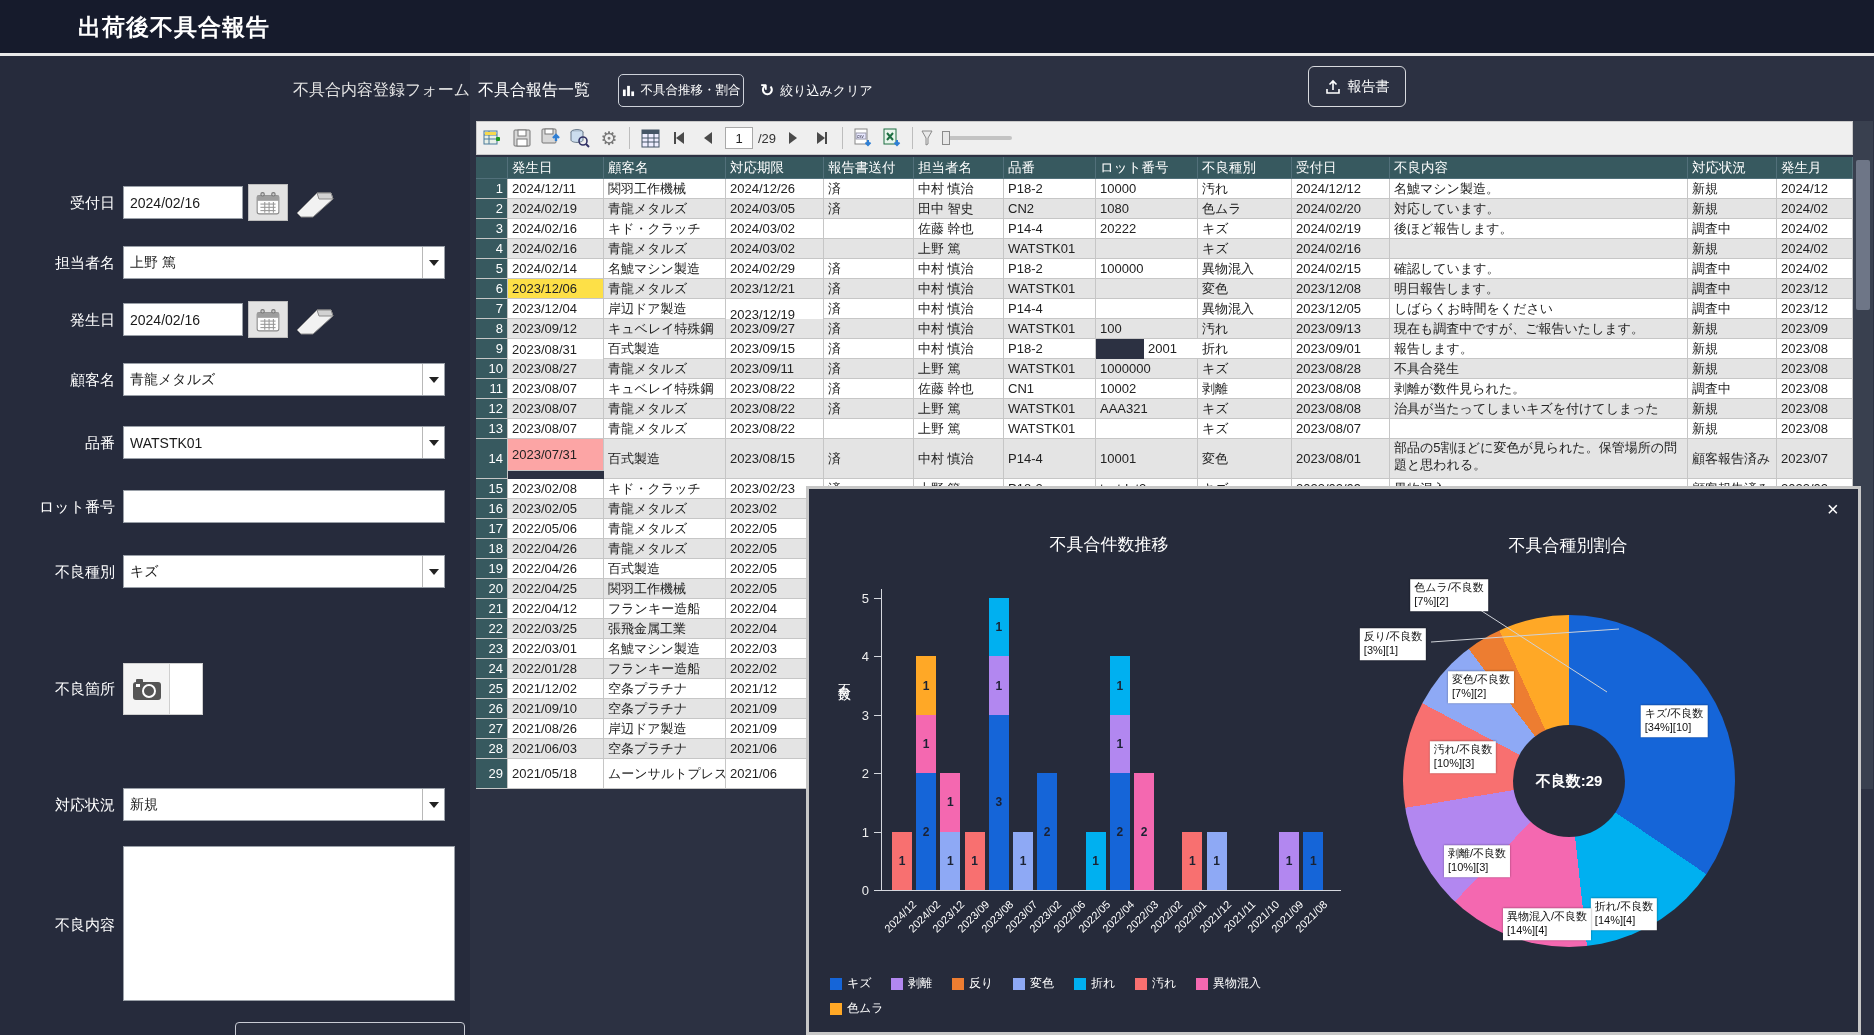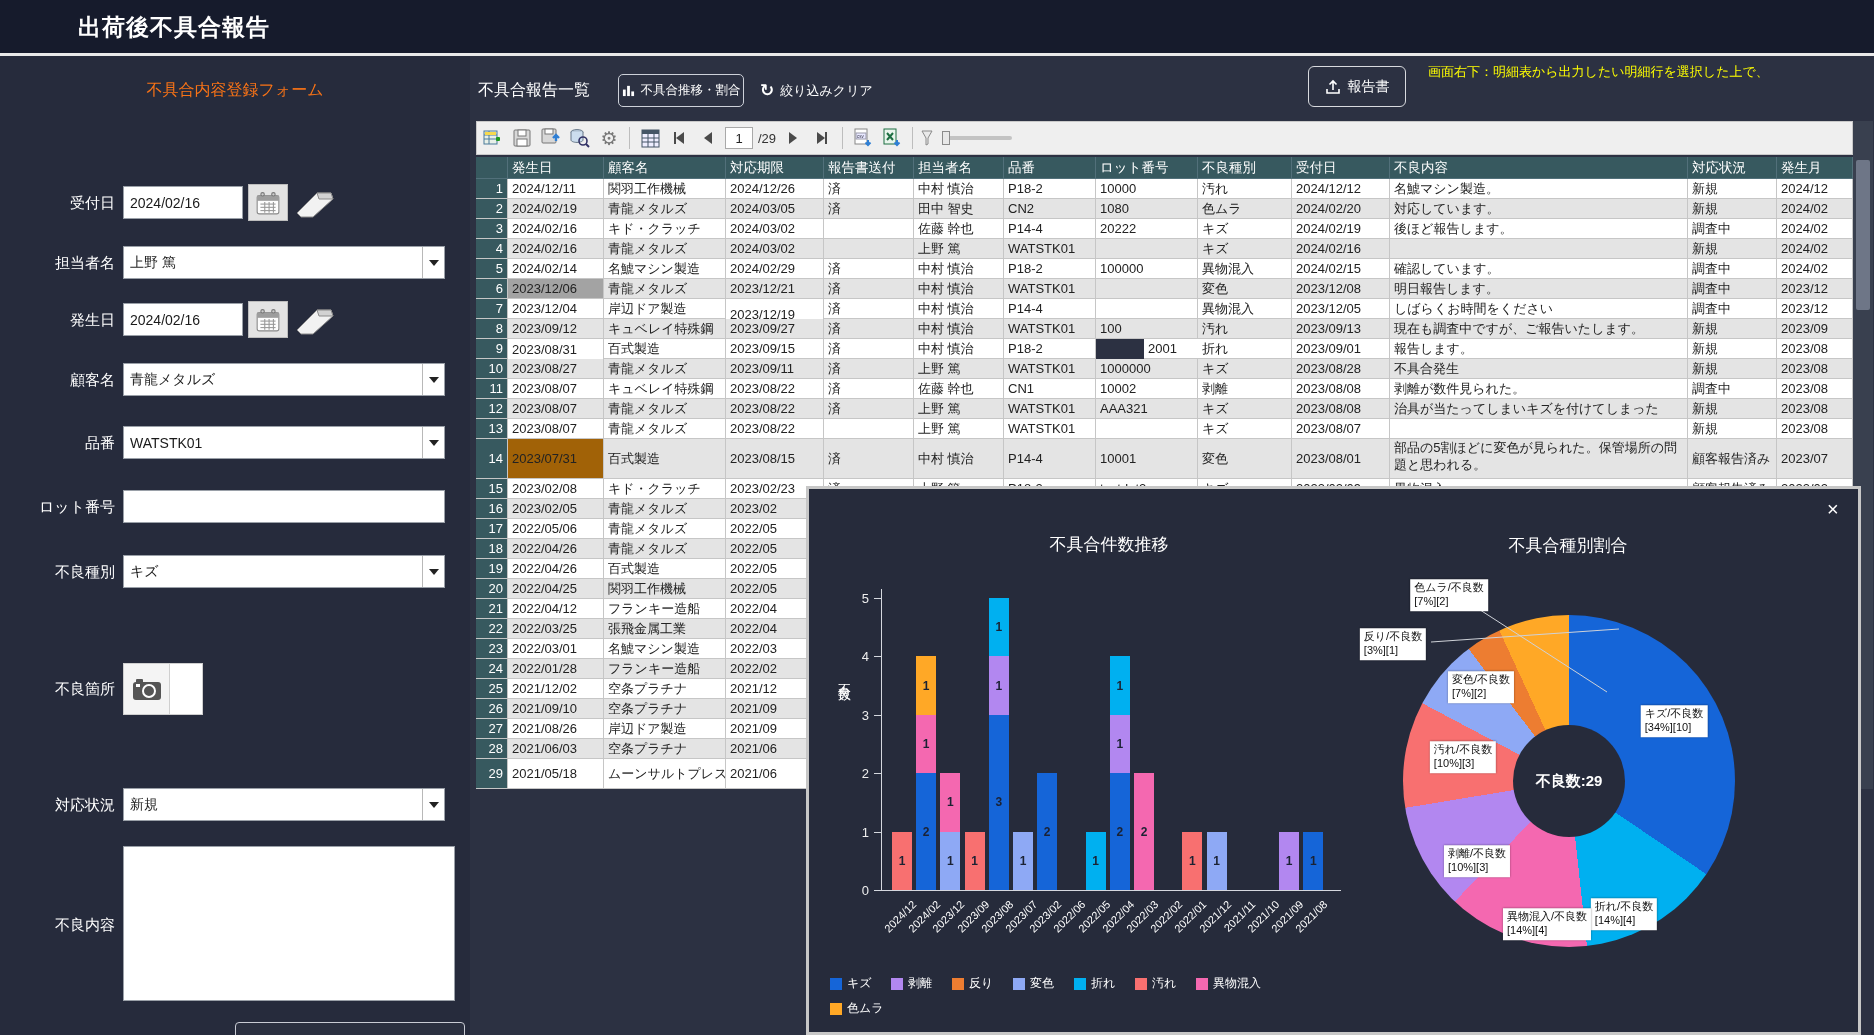--- a/index.html
+++ b/index.html
@@ -5,21 +5,21 @@
   html,body{margin:0;padding:0;background:#1a1e2e;}
   *{box-sizing:border-box;font-family:"Liberation Sans","DejaVu Sans",sans-serif;}
   #stage{position:relative;width:1874px;height:1035px;background:#2c3142;overflow:hidden;}
   .abs{position:absolute;}
   
   #topbar{left:0;top:0;width:1874px;height:53px;background:#161b2c;}
   #topbar h1{margin:0;position:absolute;left:78px;top:12px;font-size:23px;font-weight:bold;color:#fff;letter-spacing:1px;}
   #topline{left:0;top:53px;width:1874px;height:3px;background:#e9e9e9;}
   
   #formpanel{left:0;top:56px;width:470px;height:979px;background:#262b3c;}
-  .ftitle{position:absolute;left:0;top:24px;width:100%;text-align:center;color:#f97316;font-size:16px;}
+  .ftitle{position:absolute;left:0;top:24px;width:100%;text-align:right;color:#e5e5e5;font-size:16px;}
   .flabel{position:absolute;color:#fff;font-size:15px;text-align:right;width:110px;left:5px;transform:translateY(-50%);}
   .finput{position:absolute;background:#fff;border:1px solid #9aa0a8;color:#1a1a1a;font-size:14px;padding:0 6px;display:flex;align-items:center;}
   .fdrop{position:absolute;background:#fff;border:1px solid #9aa0a8;color:#1a1a1a;font-size:14px;display:flex;align-items:center;}
   .fdrop .val{flex:1;padding:0 6px;white-space:nowrap;overflow:hidden;}
   .dbtn{width:22px;height:100%;background:#fff;border-left:1px solid #b8b8b8;display:flex;align-items:center;justify-content:center;}
   .tri-down{width:0;height:0;border-left:5px solid transparent;border-right:5px solid transparent;border-top:6px solid #222;}
   .iconbtn{position:absolute;display:flex;align-items:center;justify-content:center;}
   #noimage{left:245px;top:553px;width:163px;height:160px;background:#1f4d7c;color:#fff;display:flex;flex-direction:column;align-items:center;justify-content:center;font-family:"Liberation Serif","DejaVu Serif",serif;font-weight:bold;line-height:0.95;}
   #noimage div{font-size:46px;}
   #camerabtn{left:123px;top:607px;width:47px;height:52px;background:#f4f4f4;border:1px solid #cfcfcf;}
@@ -220,21 +220,20 @@
     <span>絞り込みクリア</span>
   </div>
   <div class="abs" id="reportbtn">
     <svg width="16" height="16" viewBox="0 0 16 16">
         <path d="M8 11 V2 M4.5 5.5 L8 2 L11.5 5.5" stroke="#fff" stroke-width="1.6" fill="none"></path>
         <path d="M2 10 v4 h12 v-4" stroke="#fff" stroke-width="1.6" fill="none"></path>
       </svg>
     <span>報告書</span>
   </div>
   <div class="abs" id="note">
-    <div>画面右下：明細表から出力したい明細行を選択した上で、</div>
   </div>
 
   <div class="abs" id="toolbar">
     <span class="tico">
         <svg width="20" height="20" viewBox="0 0 20 20">
           <rect x="1" y="3" width="13" height="13" fill="#e8f0e8" stroke="#4a7a9a"></rect>
           <line x1="1" y1="7" x2="14" y2="7" stroke="#4a7a9a"></line>
           <line x1="1" y1="11" x2="14" y2="11" stroke="#4a7a9a"></line>
           <line x1="6" y1="3" x2="6" y2="16" stroke="#4a7a9a"></line>
           <rect x="2" y="4" width="11" height="3" fill="#f7d94c"></rect>
@@ -391,21 +390,21 @@
       <div class="cell" style="left: 348px; top: 102px; width: 90px; height: 20px; background: rgb(255, 255, 255);">済</div>
       <div class="cell" style="left: 438px; top: 102px; width: 90px; height: 20px; background: rgb(255, 255, 255);">中村 慎治</div>
       <div class="cell" style="left: 528px; top: 102px; width: 92px; height: 20px; background: rgb(255, 255, 255);">P18-2</div>
       <div class="cell" style="left: 620px; top: 102px; width: 102px; height: 20px; background: rgb(255, 255, 255);">100000</div>
       <div class="cell" style="left: 722px; top: 102px; width: 94px; height: 20px; background: rgb(255, 255, 255);">異物混入</div>
       <div class="cell" style="left: 816px; top: 102px; width: 98px; height: 20px; background: rgb(255, 255, 255);">2024/02/15</div>
       <div class="cell" style="left: 914px; top: 102px; width: 298px; height: 20px; background: rgb(255, 255, 255);">確認しています。</div>
       <div class="cell" style="left: 1212px; top: 102px; width: 89px; height: 20px; background: rgb(255, 255, 255);">調査中</div>
       <div class="cell" style="left: 1301px; top: 102px; width: 76px; height: 20px; background: rgb(255, 255, 255);">2024/02</div>
       <div class="cell numcell" style="left: 0px; top: 122px; width: 32px; height: 20px;">6</div>
-      <div class="cell" style="left: 32px; top: 122px; width: 96px; height: 20px; background: #a3a3a3;">2023/12/06</div>
+      <div class="cell" style="left: 32px; top: 122px; width: 96px; height: 20px; background: #fde047;">2023/12/06</div>
       <div class="cell" style="left: 128px; top: 122px; width: 122px; height: 20px; background: rgb(228, 228, 228);">青龍メタルズ</div>
       <div class="cell" style="left: 250px; top: 122px; width: 98px; height: 20px; background: rgb(228, 228, 228);">2023/12/21</div>
       <div class="cell" style="left: 348px; top: 122px; width: 90px; height: 20px; background: rgb(228, 228, 228);">済</div>
       <div class="cell" style="left: 438px; top: 122px; width: 90px; height: 20px; background: rgb(228, 228, 228);">中村 慎治</div>
       <div class="cell" style="left: 528px; top: 122px; width: 92px; height: 20px; background: rgb(228, 228, 228);">WATSTK01</div>
       <div class="cell" style="left: 620px; top: 122px; width: 102px; height: 20px; background: rgb(228, 228, 228);"></div>
       <div class="cell" style="left: 722px; top: 122px; width: 94px; height: 20px; background: rgb(228, 228, 228);">変色</div>
       <div class="cell" style="left: 816px; top: 122px; width: 98px; height: 20px; background: rgb(228, 228, 228);">2023/12/08</div>
       <div class="cell" style="left: 914px; top: 122px; width: 298px; height: 20px; background: rgb(228, 228, 228);">明日報告します。</div>
       <div class="cell" style="left: 1212px; top: 122px; width: 89px; height: 20px; background: rgb(228, 228, 228);">調査中</div>
@@ -495,21 +494,21 @@
       <div class="cell" style="left: 348px; top: 262px; width: 90px; height: 20px; background: rgb(255, 255, 255);"></div>
       <div class="cell" style="left: 438px; top: 262px; width: 90px; height: 20px; background: rgb(255, 255, 255);">上野 篤</div>
       <div class="cell" style="left: 528px; top: 262px; width: 92px; height: 20px; background: rgb(255, 255, 255);">WATSTK01</div>
       <div class="cell" style="left: 620px; top: 262px; width: 102px; height: 20px; background: rgb(255, 255, 255);"></div>
       <div class="cell" style="left: 722px; top: 262px; width: 94px; height: 20px; background: rgb(255, 255, 255);">キズ</div>
       <div class="cell" style="left: 816px; top: 262px; width: 98px; height: 20px; background: rgb(255, 255, 255);">2023/08/07</div>
       <div class="cell" style="left: 914px; top: 262px; width: 298px; height: 20px; background: rgb(255, 255, 255);"></div>
       <div class="cell" style="left: 1212px; top: 262px; width: 89px; height: 20px; background: rgb(255, 255, 255);">新規</div>
       <div class="cell" style="left: 1301px; top: 262px; width: 76px; height: 20px; background: rgb(255, 255, 255);">2023/08</div>
       <div class="cell numcell" style="left: 0px; top: 282px; width: 32px; height: 40px;">14</div>
-      <div class="cell" style="left: 32px; top: 282px; width: 96px; height: 40px; background: #a16207;">2023/07/31</div>
+      <div class="cell" style="left: 32px; top: 282px; width: 96px; height: 32px; background: #fca5a5;">2023/07/31</div>
       <div class="cell" style="left: 128px; top: 282px; width: 122px; height: 40px; background: rgb(228, 228, 228);">百式製造</div>
       <div class="cell" style="left: 250px; top: 282px; width: 98px; height: 40px; background: rgb(228, 228, 228);">2023/08/15</div>
       <div class="cell" style="left: 348px; top: 282px; width: 90px; height: 40px; background: rgb(228, 228, 228);">済</div>
       <div class="cell" style="left: 438px; top: 282px; width: 90px; height: 40px; background: rgb(228, 228, 228);">中村 慎治</div>
       <div class="cell" style="left: 528px; top: 282px; width: 92px; height: 40px; background: rgb(228, 228, 228);">P14-4</div>
       <div class="cell" style="left: 620px; top: 282px; width: 102px; height: 40px; background: rgb(228, 228, 228);">10001</div>
       <div class="cell" style="left: 722px; top: 282px; width: 94px; height: 40px; background: rgb(228, 228, 228);">変色</div>
       <div class="cell" style="left: 816px; top: 282px; width: 98px; height: 40px; background: rgb(228, 228, 228);">2023/08/01</div>
       <div class="cell wrap" style="left: 914px; top: 282px; width: 298px; height: 40px; background: rgb(228, 228, 228);">部品の5割ほどに変色が見られた。保管場所の問題と思われる。</div>
       <div class="cell" style="left: 1212px; top: 282px; width: 89px; height: 40px; background: rgb(228, 228, 228);">顧客報告済み</div>

